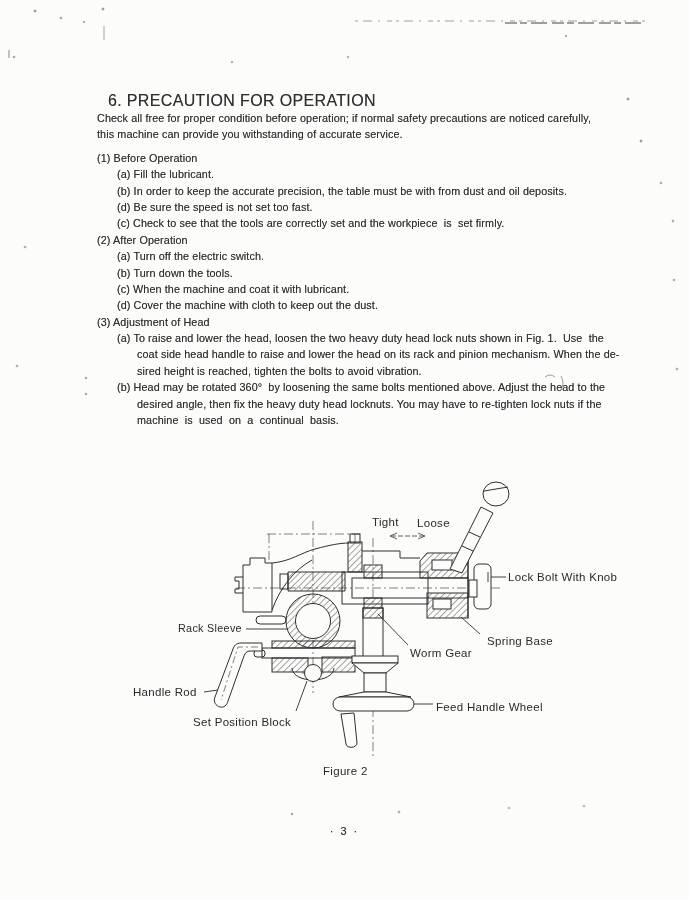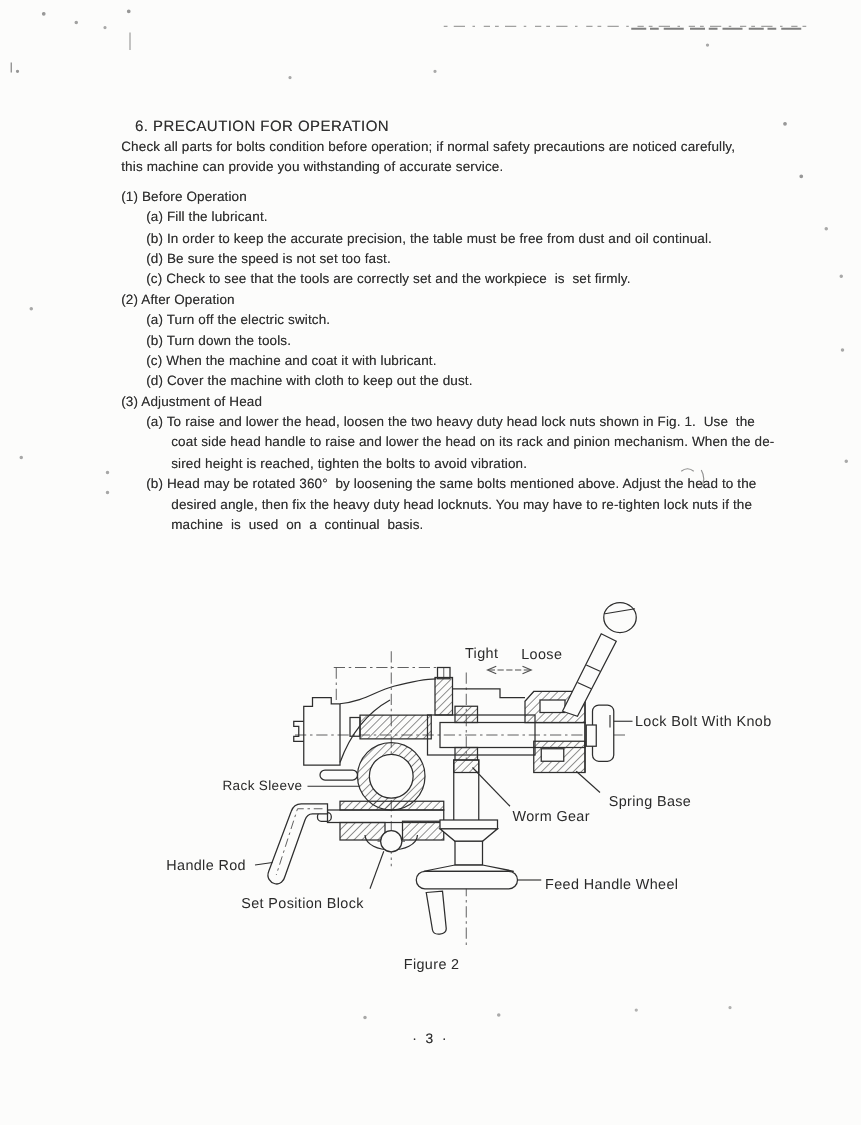--- a/index.html
+++ b/index.html
@@ -9,47 +9,47 @@
     font-family:"Liberation Sans", sans-serif;
   }
   .doc{
     position:absolute;left:97px;top:92px;width:530px;
     text-shadow:0 0 .5px rgba(40,40,40,.55);
   }
   .line{
     white-space:pre;font-size:10.8px;line-height:16.4px;height:16.4px;
     letter-spacing:.1px;
   }
-  .heading{font-size:12px;line-height:18px;height:18px;letter-spacing:.35px;padding-left:11px;}
+  .heading{font-size:16px;line-height:18px;height:18px;letter-spacing:.35px;padding-left:11px;}
   .i1{padding-left:20px;}
   .i2{padding-left:40px;}
   .gap{margin-top:7px;}
   svg{position:absolute;left:0;top:0;}
   svg text{
     font-family:"Liberation Sans", sans-serif;font-size:11.5px;fill:#2a2a2a;
     white-space:pre;letter-spacing:.3px;
   }
   svg text.small{font-size:10.8px;}
   .pagenum{
     position:absolute;left:0;top:825px;width:689px;text-align:center;
     font-size:11px;color:#2f2f2f;letter-spacing:2px;
     text-shadow:0 0 .5px rgba(40,40,40,.5);
   }
 </style>
 </head>
 <body>
 
 <div class="doc">
   <div class="line heading">6. PRECAUTION FOR OPERATION</div>
-  <div class="line">Check all parts for bolts condition before operation; if normal safety precautions are noticed carefully,</div>
+  <div class="line">Check all free for proper condition before operation; if normal safety precautions are noticed carefully,</div>
   <div class="line">this machine can provide you withstanding of accurate service.</div>
 
   <div class="line gap">(1) Before Operation</div>
   <div class="line i1">(a) Fill the lubricant.</div>
-  <div class="line i1">(b) In order to keep the accurate precision, the table must be free from dust and oil continual.</div>
+  <div class="line i1">(b) In order to keep the accurate precision, the table must be with from dust and oil deposits.</div>
   <div class="line i1">(d) Be sure the speed is not set too fast.</div>
   <div class="line i1">(c) Check to see that the tools are correctly set and the workpiece  is  set firmly.</div>
 
   <div class="line">(2) After Operation</div>
   <div class="line i1">(a) Turn off the electric switch.</div>
   <div class="line i1">(b) Turn down the tools.</div>
   <div class="line i1">(c) When the machine and coat it with lubricant.</div>
   <div class="line i1">(d) Cover the machine with cloth to keep out the dust.</div>
 
   <div class="line">(3) Adjustment of Head</div>

